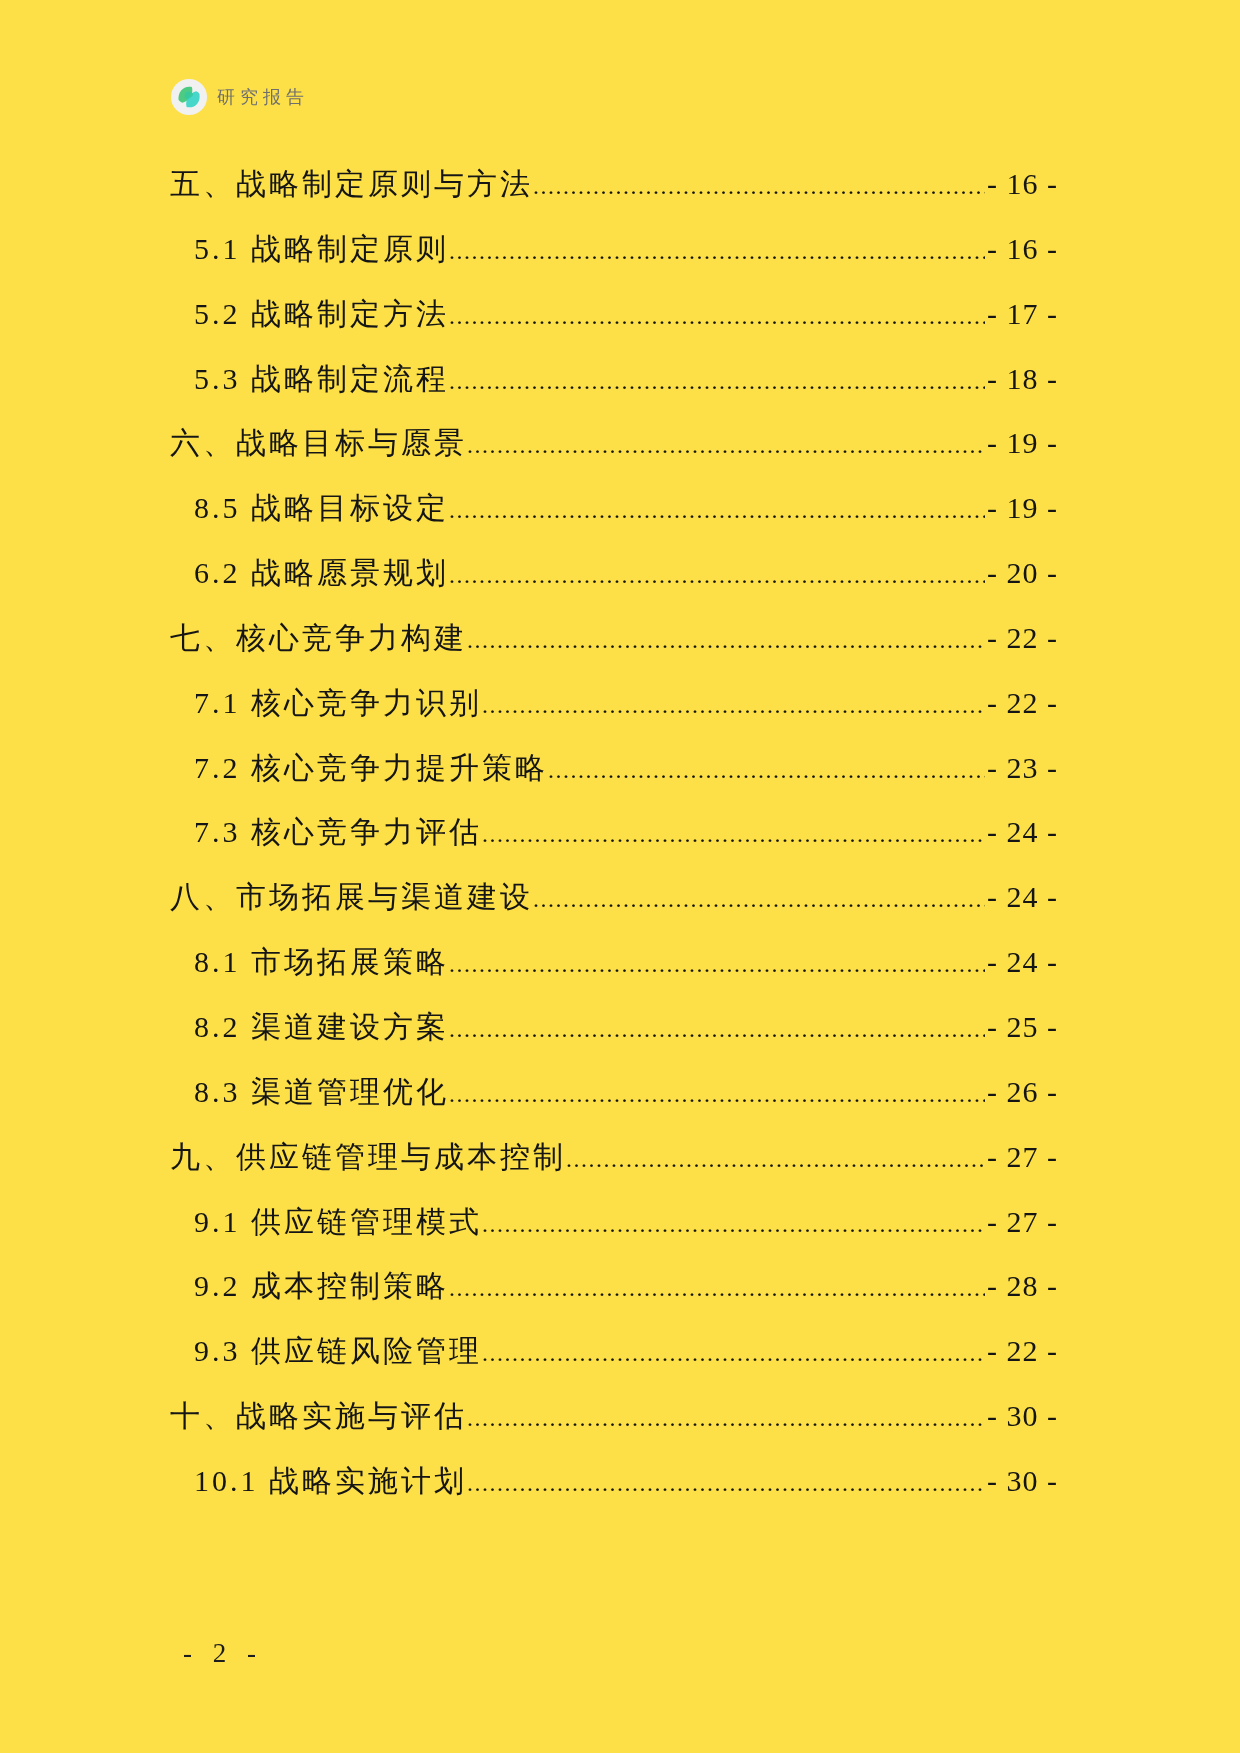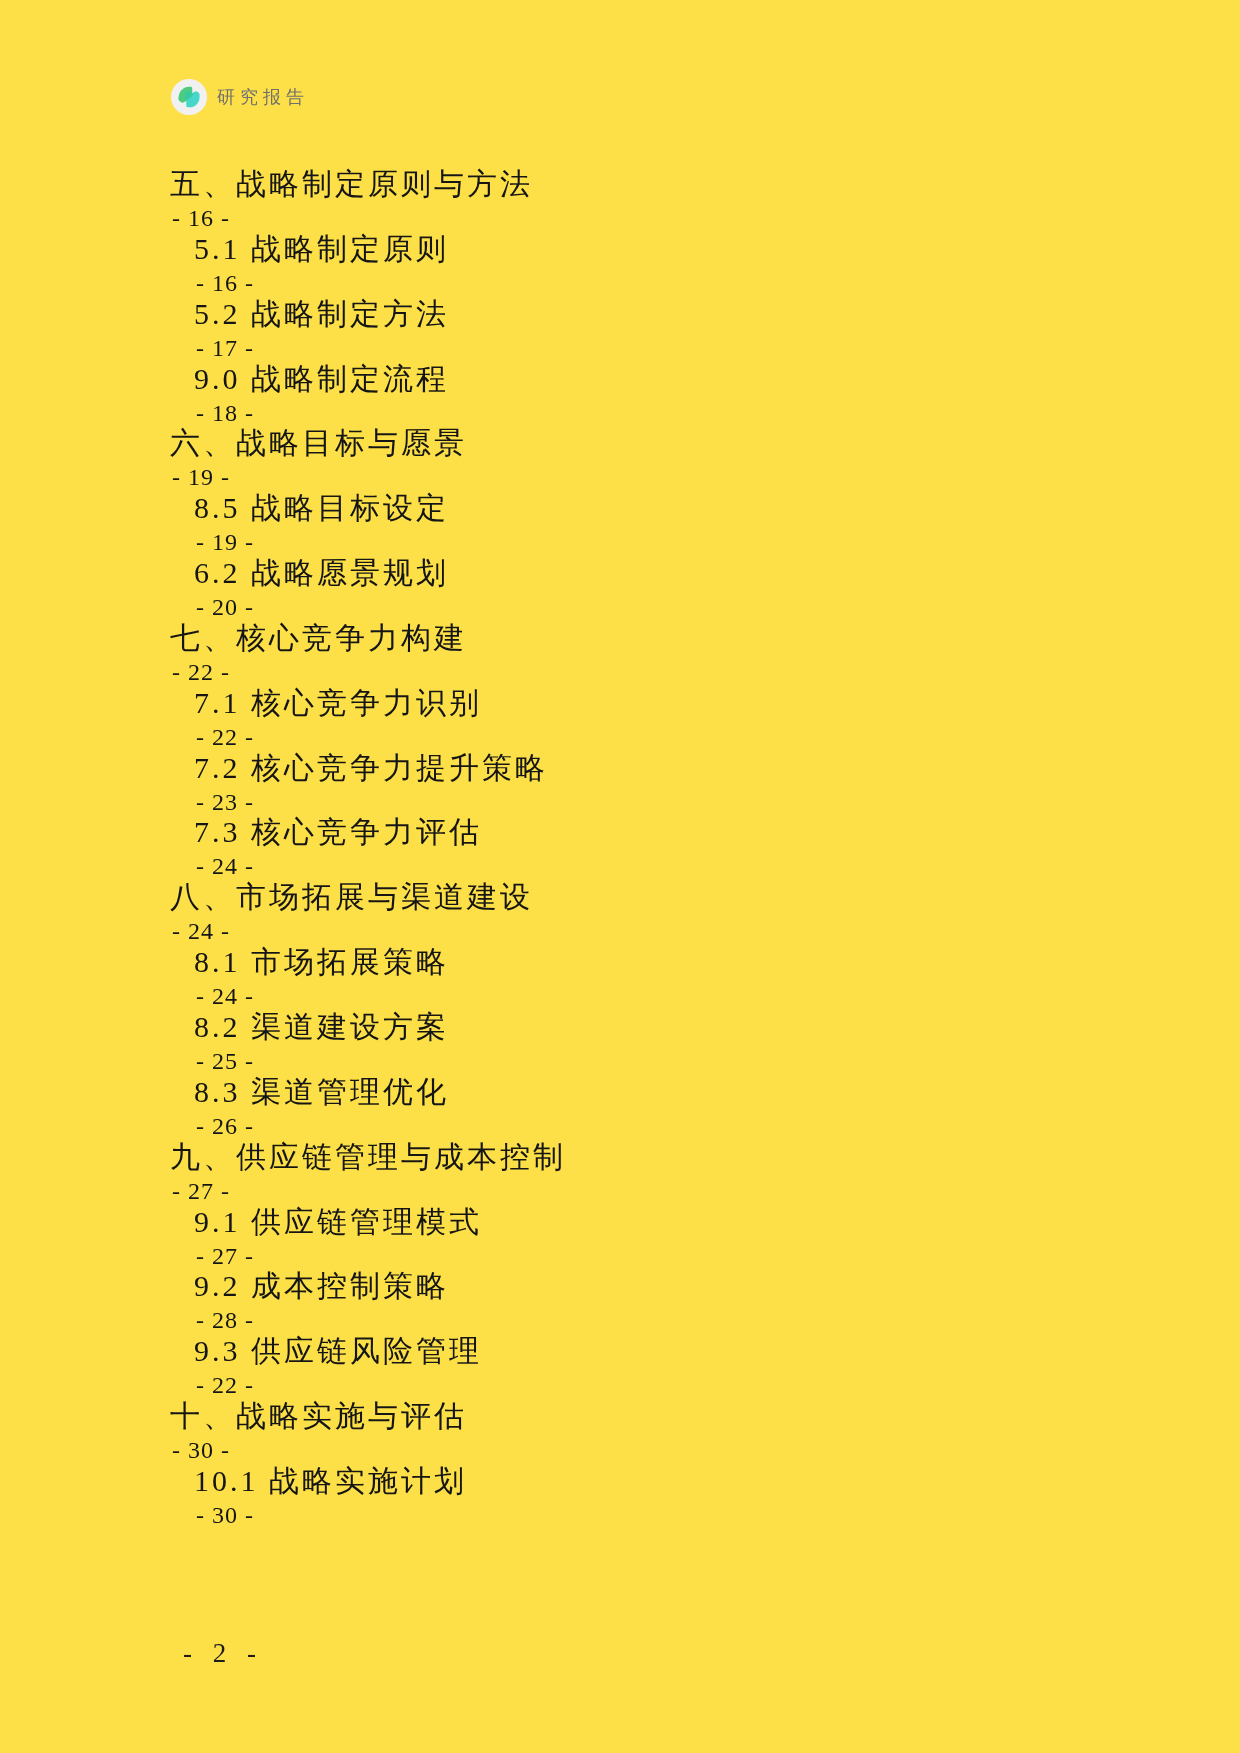--- a/index.html
+++ b/index.html
@@ -43,21 +43,20 @@
     left: 170px;
     top: 160px;
     width: 888px;
   }
   .toc-row {
     box-sizing: border-box;
     height: 64.85px;
     padding-top: 4px;
     display: flex;
     align-items: baseline;
-    flex-direction: column;
   }
   .toc-row.level-2 {
     padding-left: 24px;
     text-align: right;
   }
   .toc-label {
     font-size: 30px;
     letter-spacing: 3px;
     white-space: nowrap;
     flex: 0 0 auto;
@@ -69,21 +68,21 @@
     white-space: nowrap;
   }
   .leader::after {
     content: "................................................................................................................................................";
     font-size: 24px;
     letter-spacing: 1.5px;
     color: #151515;
   }
   .pagenum {
     flex: 0 0 auto;
-    font-size: 24px;
+    font-size: 30px;
     letter-spacing: 1px;
     white-space: nowrap;
     padding-left: 2px;
   }
 
   
   .footer {
     position: absolute;
     left: 183px;
     top: 1638px;
@@ -120,21 +119,21 @@
       <span class="pagenum">- 16 -</span>
     </div>
 
     <div class="toc-row level-2">
       <span class="toc-label">5.2 战略制定方法</span>
       <span class="leader"></span>
       <span class="pagenum">- 17 -</span>
     </div>
 
     <div class="toc-row level-2">
-      <span class="toc-label">9.0 战略制定流程</span>
+      <span class="toc-label">5.3 战略制定流程</span>
       <span class="leader"></span>
       <span class="pagenum">- 18 -</span>
     </div>
 
     <div class="toc-row level-1">
       <span class="toc-label">六、战略目标与愿景</span>
       <span class="leader"></span>
       <span class="pagenum">- 19 -</span>
     </div>
 

